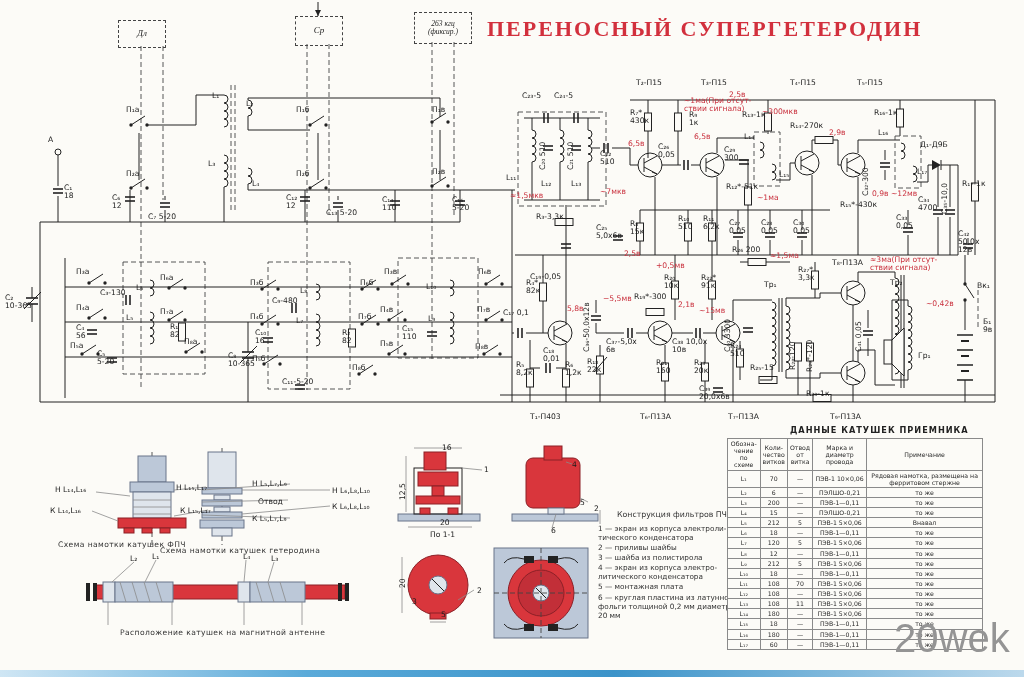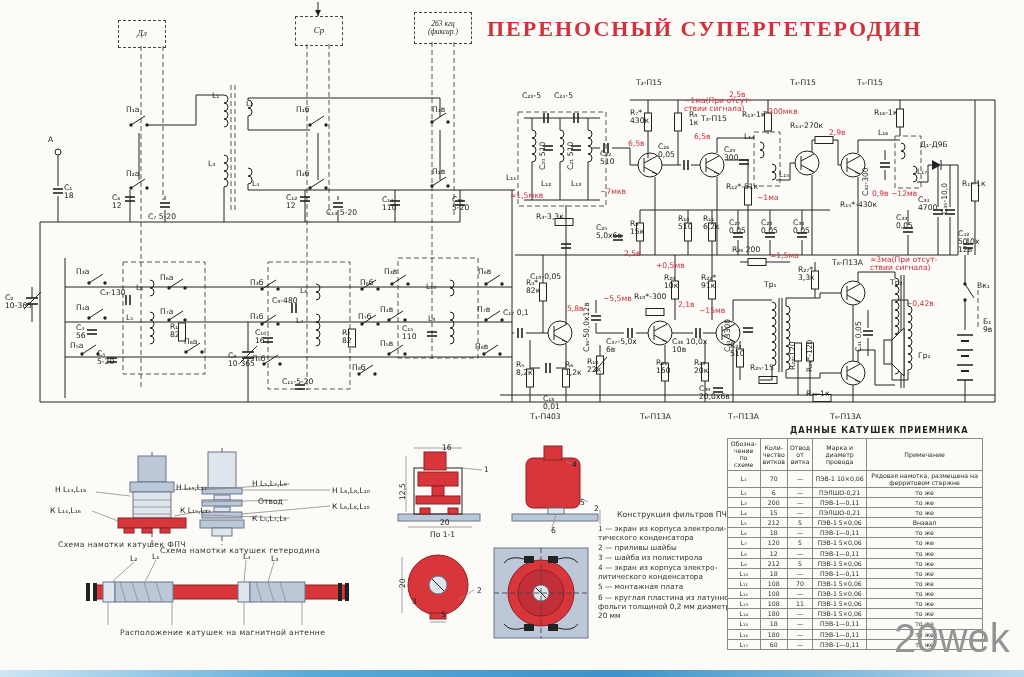--- a/index.html
+++ b/index.html
@@ -637,21 +637,21 @@
       <div class="lbl" style="left: 571px; top: 180px;">L₁₃</div>
       <div class="lbl red" style="left: 510px; top: 192px;">≈1,5мкв</div>
       <div class="lbl red" style="left: 600px; top: 188px;">~7мкв</div>
       <div class="lbl" style="left: 536px; top: 213px;">R₃-3,3к</div>
       <div class="lbl" style="left: 530px; top: 241px; margin-top: 32px;">С₁₉-0,05</div>
       <div class="lbl" style="left: 596px; top: 224px;">С₂₅
 5,0х6в</div>
       <div class="lbl" style="left: 630px; top: 220px;">R₈
 15к</div>
       <div class="lbl" style="left: 636px; top: 79px;">Т₂-П15</div>
-      <div class="lbl" style="left: 701px; top: 79px; margin-top: 36px;">Т₃-П15</div>
+      <div class="lbl" style="left: 701px; top: 79px;">Т₃-П15</div>
       <div class="lbl" style="left: 790px; top: 79px;">Т₄-П15</div>
       <div class="lbl" style="left: 857px; top: 79px;">Т₅-П15</div>
       <div class="lbl red" style="left: 729px; top: 91px;">2,5в</div>
       <div class="lbl" style="left: 630px; top: 109px;">R₇*
 430к</div>
       <div class="lbl" style="left: 664px; top: 111px; margin-left: 25px;">R₉
 1к</div>
       <div class="lbl red" style="left: 684px; top: 97px;">~1ма(При отсут-
 ствии сигнала)</div>
       <div class="lbl red" style="left: 628px; top: 140px;">6,5в</div>
@@ -709,21 +709,21 @@
       <div class="lbl" style="left: 701px; top: 274px;">R₂₂*
 91к</div>
       <div class="lbl red" style="left: 678px; top: 301px;">2,1в</div>
       <div class="lbl red" style="left: 699px; top: 307px;">~15мв</div>
       <div class="lbl" style="left: 606px; top: 338px;">С₃₇-5,0х
 6в</div>
       <div class="lbl" style="left: 672px; top: 338px;">С₃₈ 10,0х
 10в</div>
       <div class="lbl" style="left: 516px; top: 361px;">R₅
 8,2к</div>
-      <div class="lbl" style="left: 543px; top: 347px; margin-top: 48px;">С₁₈
+      <div class="lbl" style="left: 543px; top: 347px;">С₁₈
 0,01</div>
       <div class="lbl" style="left: 565px; top: 361px;">R₆
 1,2к</div>
       <div class="lbl" style="left: 587px; top: 358px;">R₁₈
 22к</div>
       <div class="lbl" style="left: 656px; top: 359px;">R₂₁
 160</div>
       <div class="lbl" style="left: 694px; top: 359px;">R₂₃
 20к</div>
       <div class="lbl" style="left: 699px; top: 385px;">С₃₉
@@ -740,21 +740,21 @@
       <div class="lbl" style="left: 764px; top: 281px;">Тр₁</div>
       <div class="lbl" style="left: 890px; top: 279px;">Тр₂</div>
       <div class="lbl" style="left: 798px; top: 266px;">R₂₇*
 3,3к</div>
       <div class="lbl v" style="left: 789px; top: 370px;">R₂₈-120</div>
       <div class="lbl v" style="left: 806px; top: 372px;">R₂₉*-120</div>
       <div class="lbl v" style="left: 855px; top: 352px;">С₄₁ 0,05</div>
       <div class="lbl" style="left: 806px; top: 390px;">R₃₀-1к</div>
       <div class="lbl red" style="left: 870px; top: 256px;">≈3ма(При отсут-
 ствии сигнала)</div>
-      <div class="lbl red" style="left: 906px; top: 300px;">~0,42в</div>
+      <div class="lbl red" style="left: 906px; top: 300px; padding-left: 20px;">~0,42в</div>
       <div class="lbl" style="left: 918px; top: 352px;">Гр₁</div>
       <div class="lbl" style="left: 977px; top: 282px;">Вк₁</div>
       <div class="lbl" style="left: 983px; top: 318px;">Б₁
 9в</div>
       <div class="lbl" style="left: 55px; top: 486px;">Н L₁₄,L₁₆</div>
       <div class="lbl" style="left: 50px; top: 507px;">К L₁₄,L₁₆</div>
       <div class="lbl" style="left: 176px; top: 484px;">Н L₁₅,L₁₇</div>
       <div class="lbl" style="left: 180px; top: 507px;">К L₁₅,L₁₇</div>
       <div class="lbl" style="left: 252px; top: 480px;">Н L₅,L₇,L₉</div>
       <div class="lbl" style="left: 258px; top: 498px;">Отвод</div>

